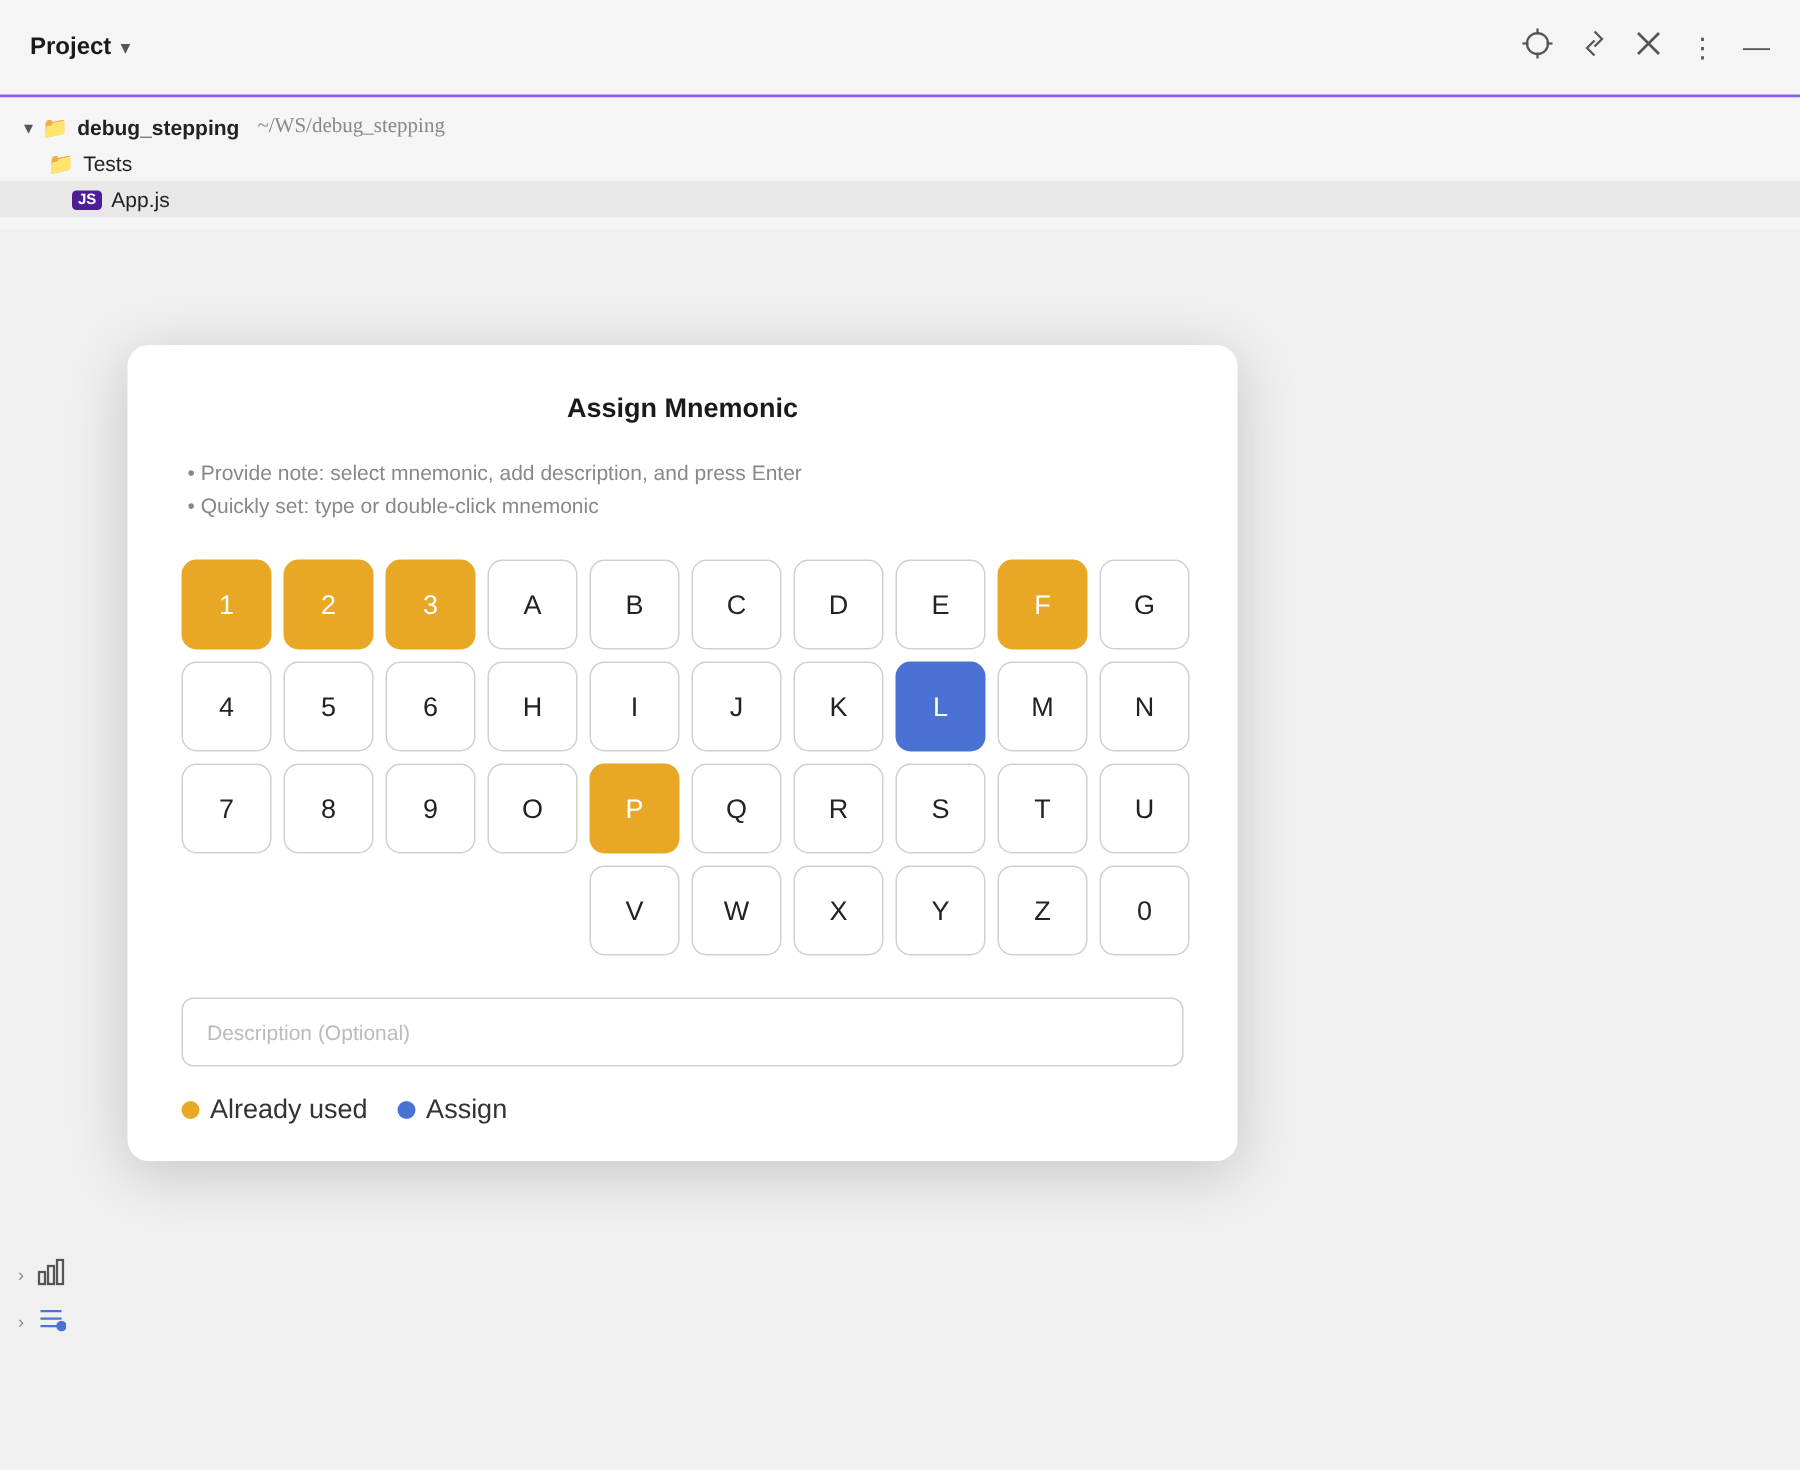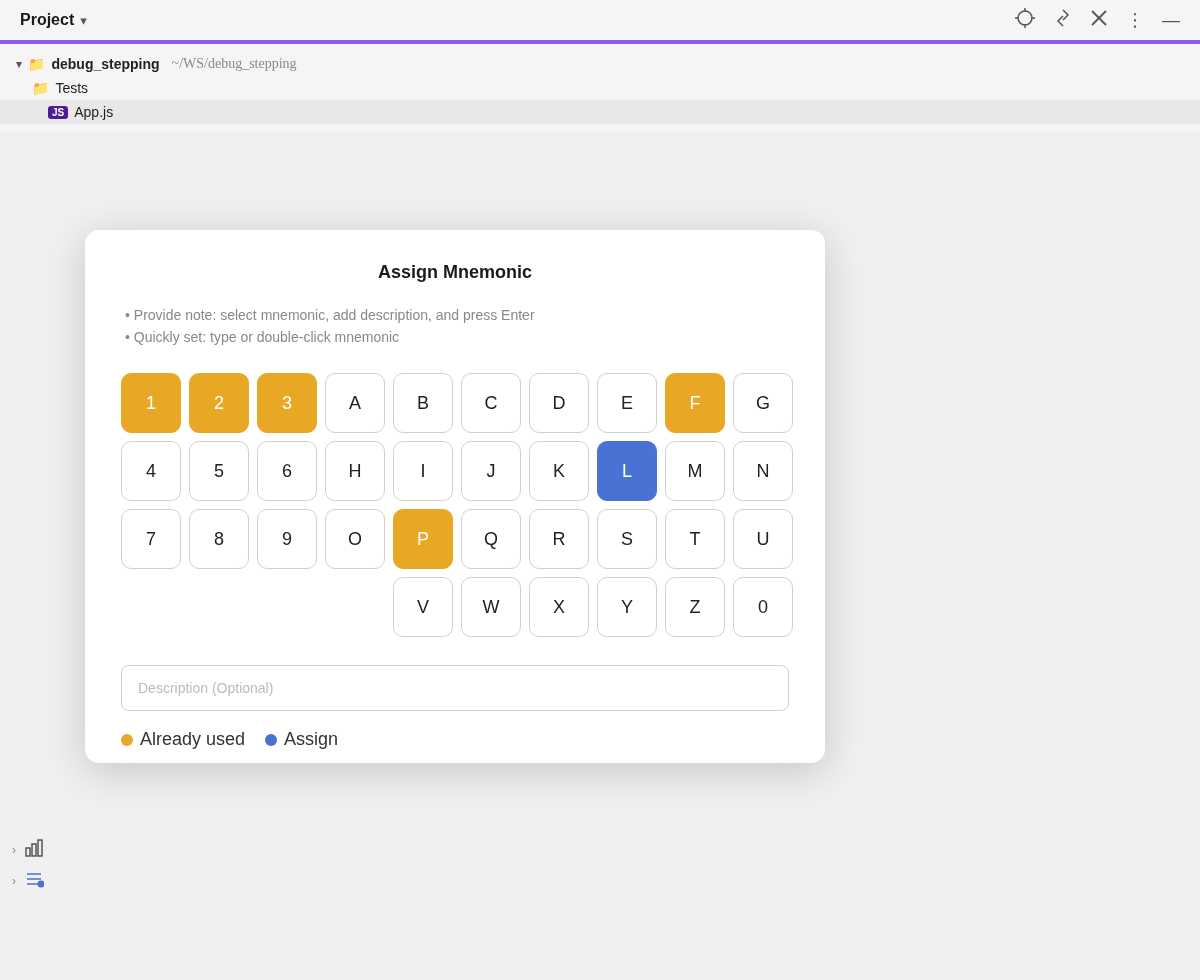--- a/index.html
+++ b/index.html
@@ -12,22 +12,22 @@
       position: relative;
     }
 
     
     .top-bar {
       display: flex;
       align-items: center;
       justify-content: space-between;
       padding: 10px 20px;
       background: #f5f5f5;
-      border-bottom: 4px solid #8b5cf6;
-      height: 44px;
+      border-bottom: 2px solid #8b5cf6;
+      height: 65px;
     }
     .top-bar-left {
       display: flex;
       align-items: center;
       gap: 6px;
     }
     .top-bar-title {
       font-size: 16px;
       font-weight: 600;
       color: #1a1a1a;
@@ -97,21 +97,21 @@
 
     
     .modal-backdrop {
       position: absolute;
       top: 230px;
       left: 85px;
       width: 740px;
       background: #fff;
       border-radius: 14px;
       box-shadow: 0 8px 40px rgba(0,0,0,0.18);
-      padding: 32px 36px 13px 36px;
+      padding: 32px 36px 24px 36px;
     }
 
     .modal-title {
       text-align: center;
       font-size: 18px;
       font-weight: 700;
       color: #1a1a1a;
       margin-bottom: 24px;
     }
 

